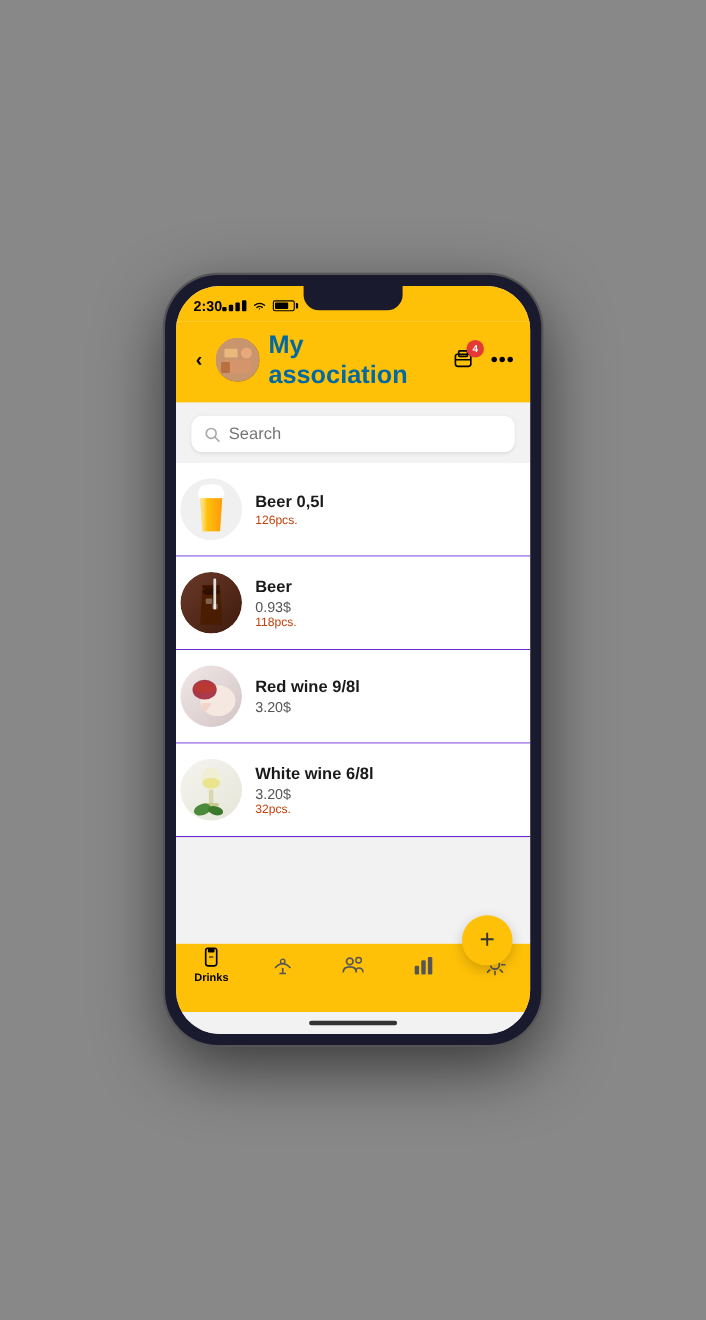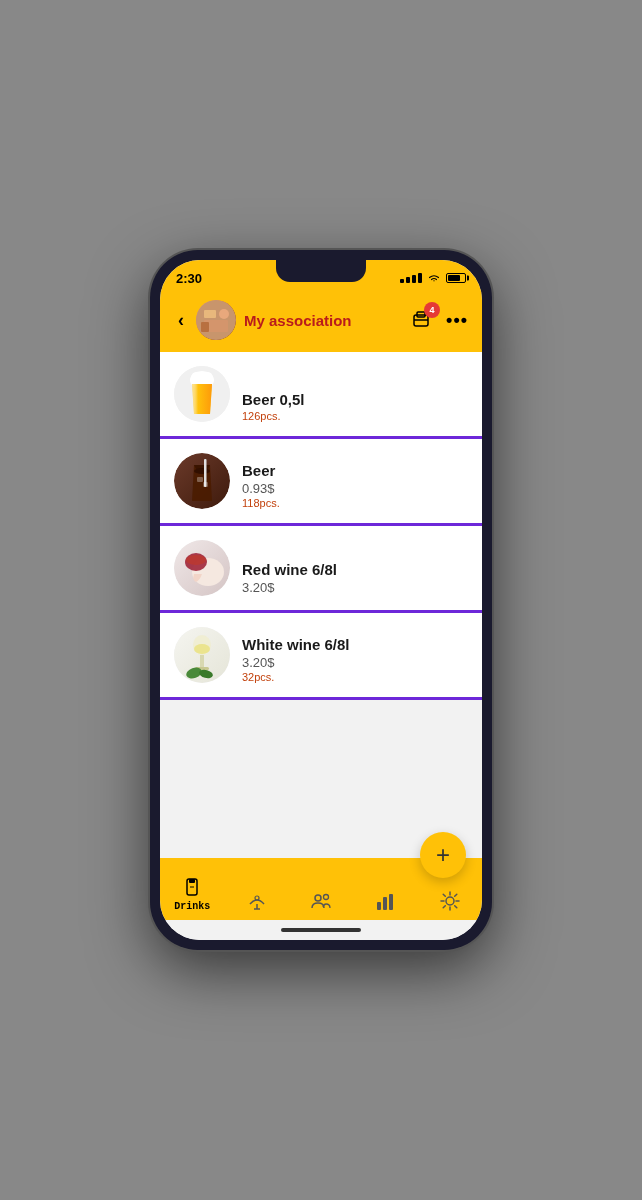--- a/index.html
+++ b/index.html
@@ -47,21 +47,20 @@
       border-bottom-right-radius: 14px;
       z-index: 100;
     }
 
     
     .status-bar {
       background: #FFC107;
       height: 32px;
       display: flex;
       align-items: center;
-      justify-content: space-between;
       padding: 0 16px;
       padding-top: 4px;
       position: relative;
       z-index: 10;
     }
 
     .status-time {
       font-size: 13px;
       font-weight: 700;
       color: #000;
@@ -150,23 +149,23 @@
       height: 100%;
       background: linear-gradient(135deg, #e8a87c 0%, #d4886a 30%, #a0522d 60%, #8b4513 100%);
       display: flex;
       align-items: center;
       justify-content: center;
       font-size: 18px;
     }
 
     .header-title {
       flex: 1;
-      font-size: 15px;
+      font-size: 23px;
       font-weight: 700;
-      color: #b91c1c;
+      color: #0369a1;
     }
 
     .header-actions {
       display: flex;
       align-items: center;
       gap: 10px;
     }
 
     .notification-btn {
       position: relative;
@@ -236,24 +235,24 @@
     .items-list {
       flex: 1;
       background: #f2f2f2;
       overflow-y: auto;
       padding-bottom: 60px;
     }
 
     .list-item {
       background: #fff;
       display: flex;
-      align-items: flex-end;
-      padding: 14px 14px;
+      align-items: center;
+      padding: 14px 4px;
       gap: 12px;
-      border-bottom: 3px solid #6d28d9;
+      border-bottom: 1px solid #6d28d9;
       cursor: pointer;
     }
 
     .item-image {
       width: 56px;
       height: 56px;
       border-radius: 50%;
       overflow: hidden;
       flex-shrink: 0;
       background: #f0f0f0;
@@ -302,25 +301,24 @@
       cursor: pointer;
       box-shadow: 0 4px 12px rgba(0,0,0,0.2);
       z-index: 20;
     }
 
     
     .bottom-nav {
       background: #FFC107;
       height: 62px;
       display: flex;
-      align-items: flex-end;
+      align-items: center;
       justify-content: space-around;
-      padding-bottom: 8px;
+      padding-bottom: 24px;
       flex-shrink: 0;
-      font-family: Liberation Mono, monospace;
     }
 
     .nav-item {
       display: flex;
       flex-direction: column;
       align-items: center;
       gap: 3px;
       cursor: pointer;
       flex: 1;
     }
@@ -449,20 +447,31 @@
             <rect x="3" y="6" width="14" height="11" rx="2" stroke="#000" stroke-width="1.5" fill="none"></rect>
             <rect x="6" y="3" width="8" height="5" rx="1" stroke="#000" stroke-width="1.5" fill="none"></rect>
             <line x1="3" y1="11" x2="17" y2="11" stroke="#000" stroke-width="1.5"></line>
           </svg>
           <span class="notification-badge">4</span>
         </div>
         <span class="more-btn">•••</span>
       </div>
     </div>
 
+    <div class="search-container">
+      <div class="search-bar">
+        <span class="search-icon-wrap">
+          <svg width="14" height="14" viewBox="0 0 14 14" fill="none">
+            <circle cx="6" cy="6" r="4.5" stroke="#aaa" stroke-width="1.5"></circle>
+            <line x1="9.5" y1="9.5" x2="13" y2="13" stroke="#aaa" stroke-width="1.5" stroke-linecap="round"></line>
+          </svg>
+        </span>
+        <input class="search-input-field" type="text" placeholder="Search" style="">
+      </div>
+    </div>
 
     <div class="items-list">
 
       <div class="list-item">
         <div class="item-image">
           <div class="img-beer">
             <svg width="36" height="48" viewBox="0 0 36 48">
 
               <ellipse cx="18" cy="10" rx="12" ry="9" fill="white"></ellipse>
               <ellipse cx="12" cy="8" rx="5" ry="6" fill="white"></ellipse>
@@ -518,21 +527,21 @@
               <ellipse cx="30" cy="28" rx="16" ry="14" fill="#f5e8e0"></ellipse>
 
               <ellipse cx="18" cy="18" rx="11" ry="9" fill="#9B1B30" opacity="0.85"></ellipse>
               <ellipse cx="18" cy="16" rx="10" ry="5" fill="#C0392B" opacity="0.7"></ellipse>
 
               <path d="M16 30 Q14 36 18 38 Q22 36 24 30" fill="#f2d5c8"></path>
             </svg>
           </div>
         </div>
         <div class="item-info">
-          <div class="item-name">Red wine 6/8l</div>
+          <div class="item-name">Red wine 9/8l</div>
           <div class="item-price">3.20$</div>
         </div>
       </div>
 
       <div class="list-item">
         <div class="item-image">
           <div class="img-whitewine">
             <svg width="48" height="48" viewBox="0 0 48 48">
 
               <ellipse cx="24" cy="14" rx="9" ry="10" fill="#f0edd0" opacity="0.9"></ellipse>

